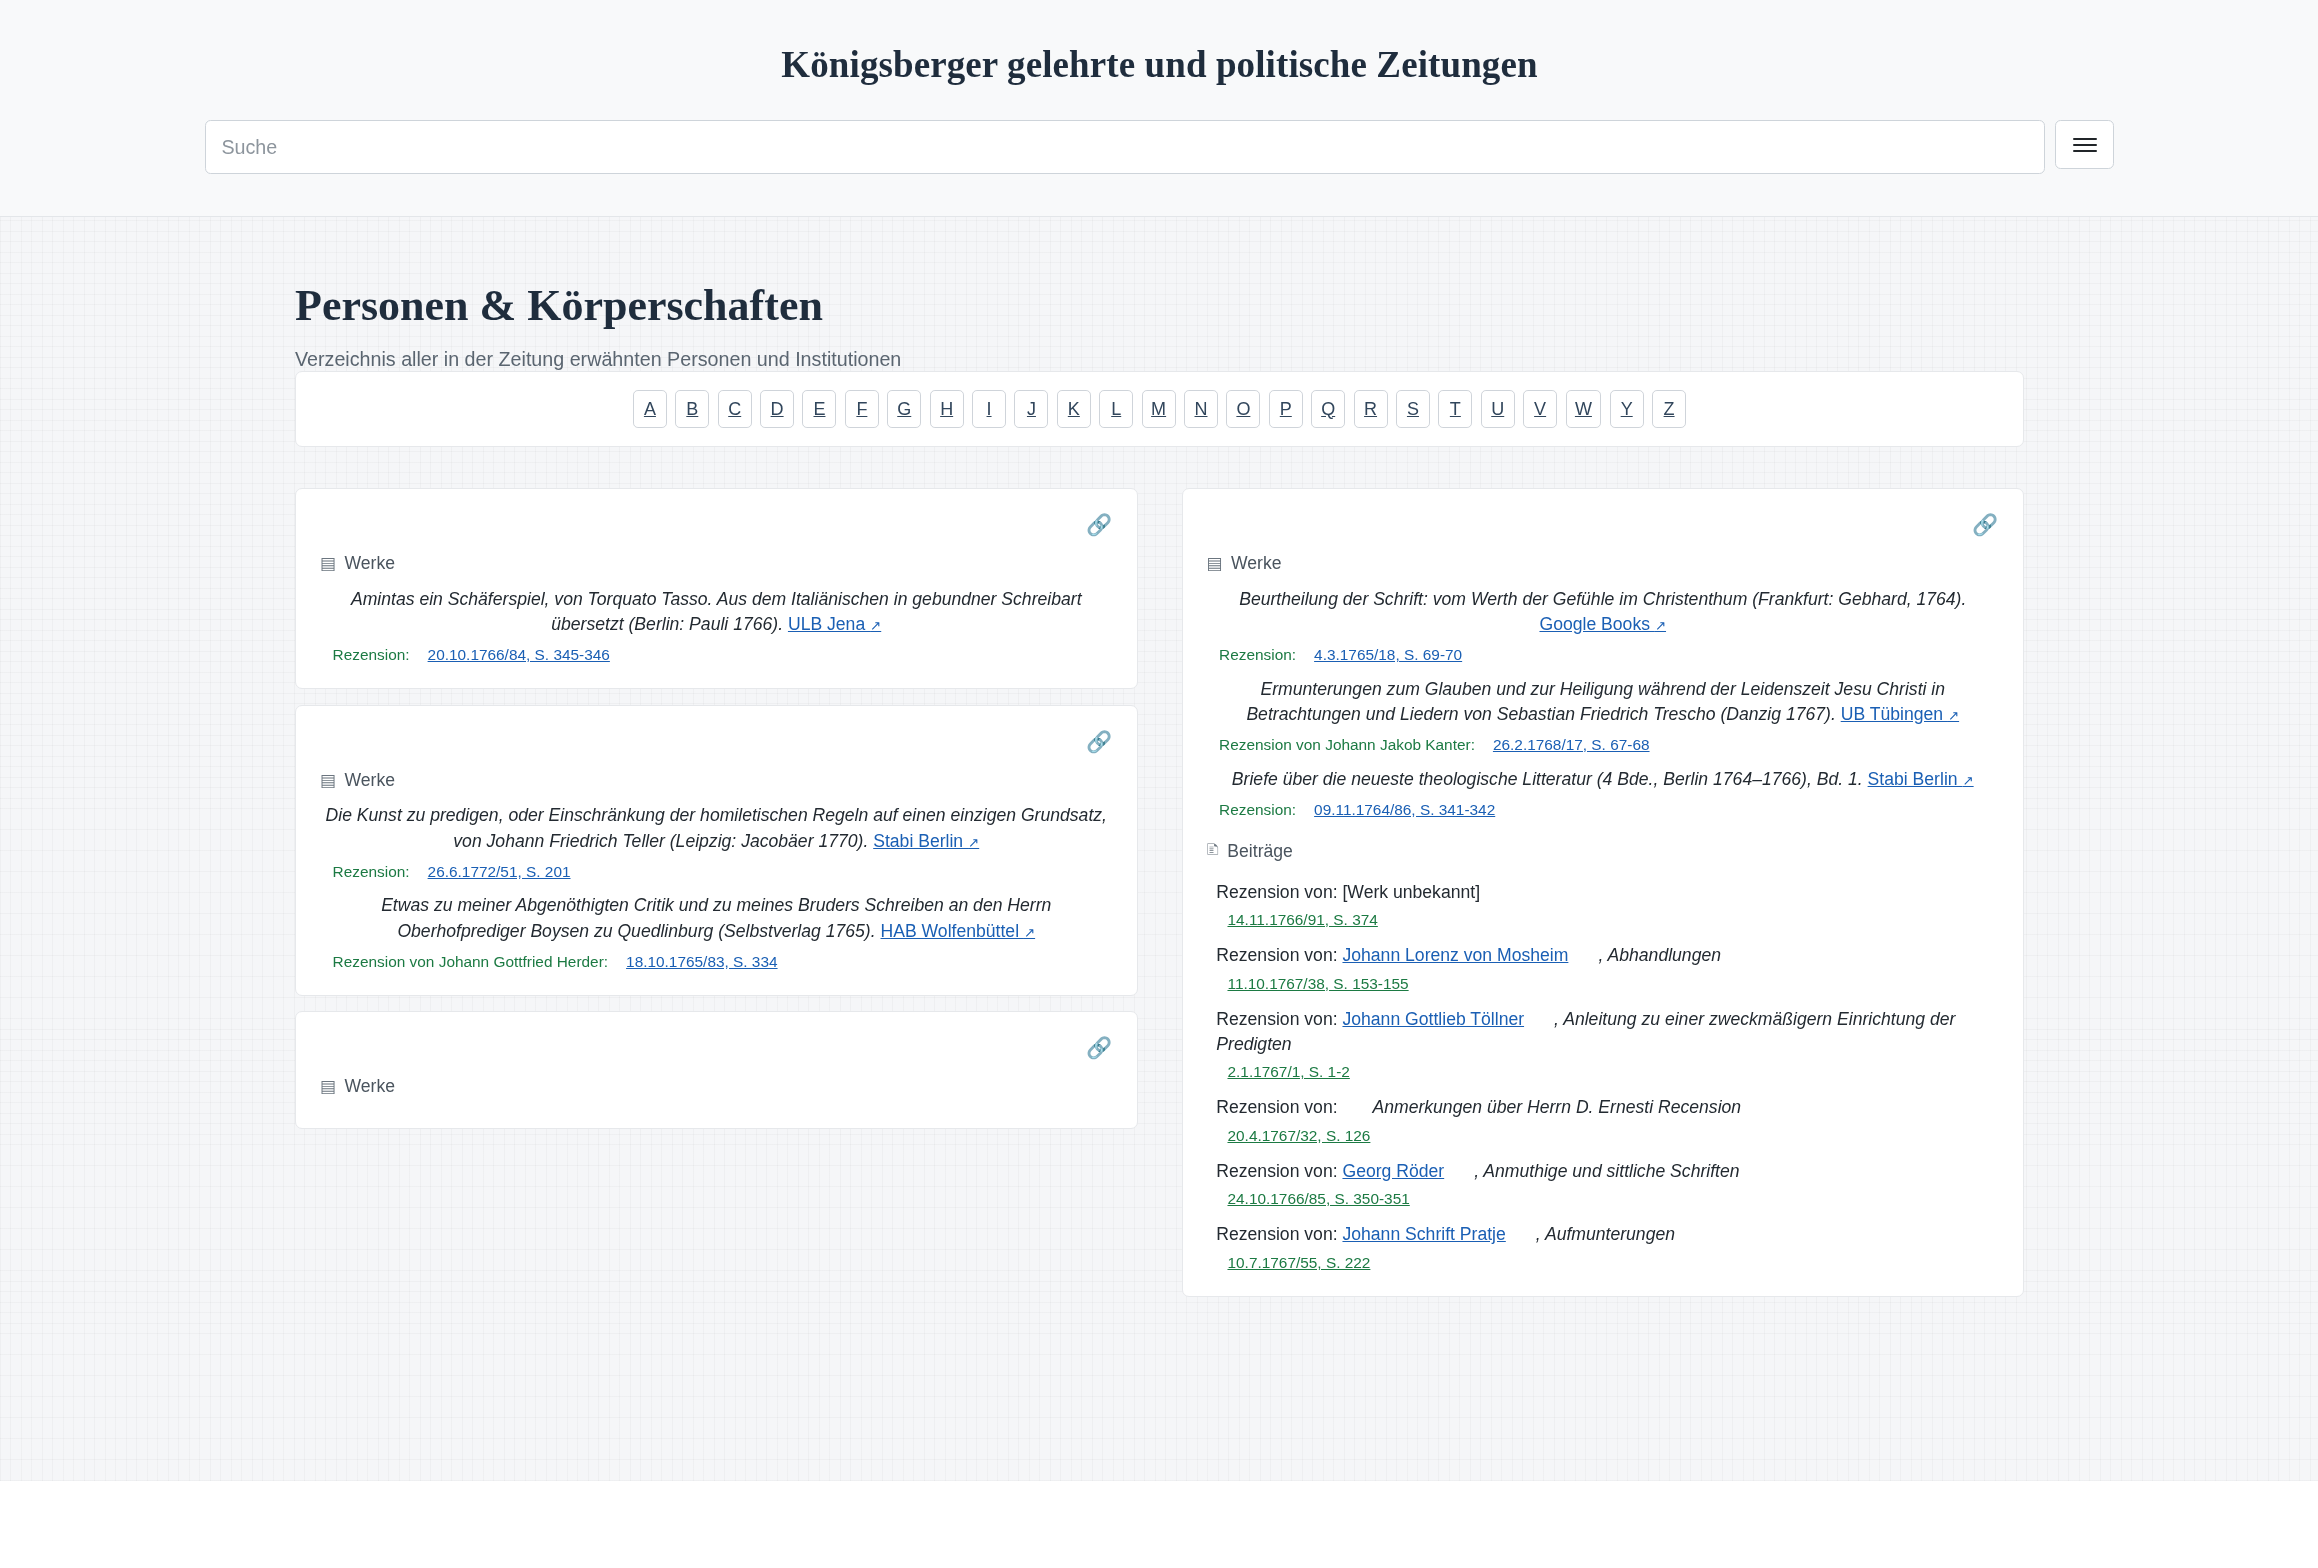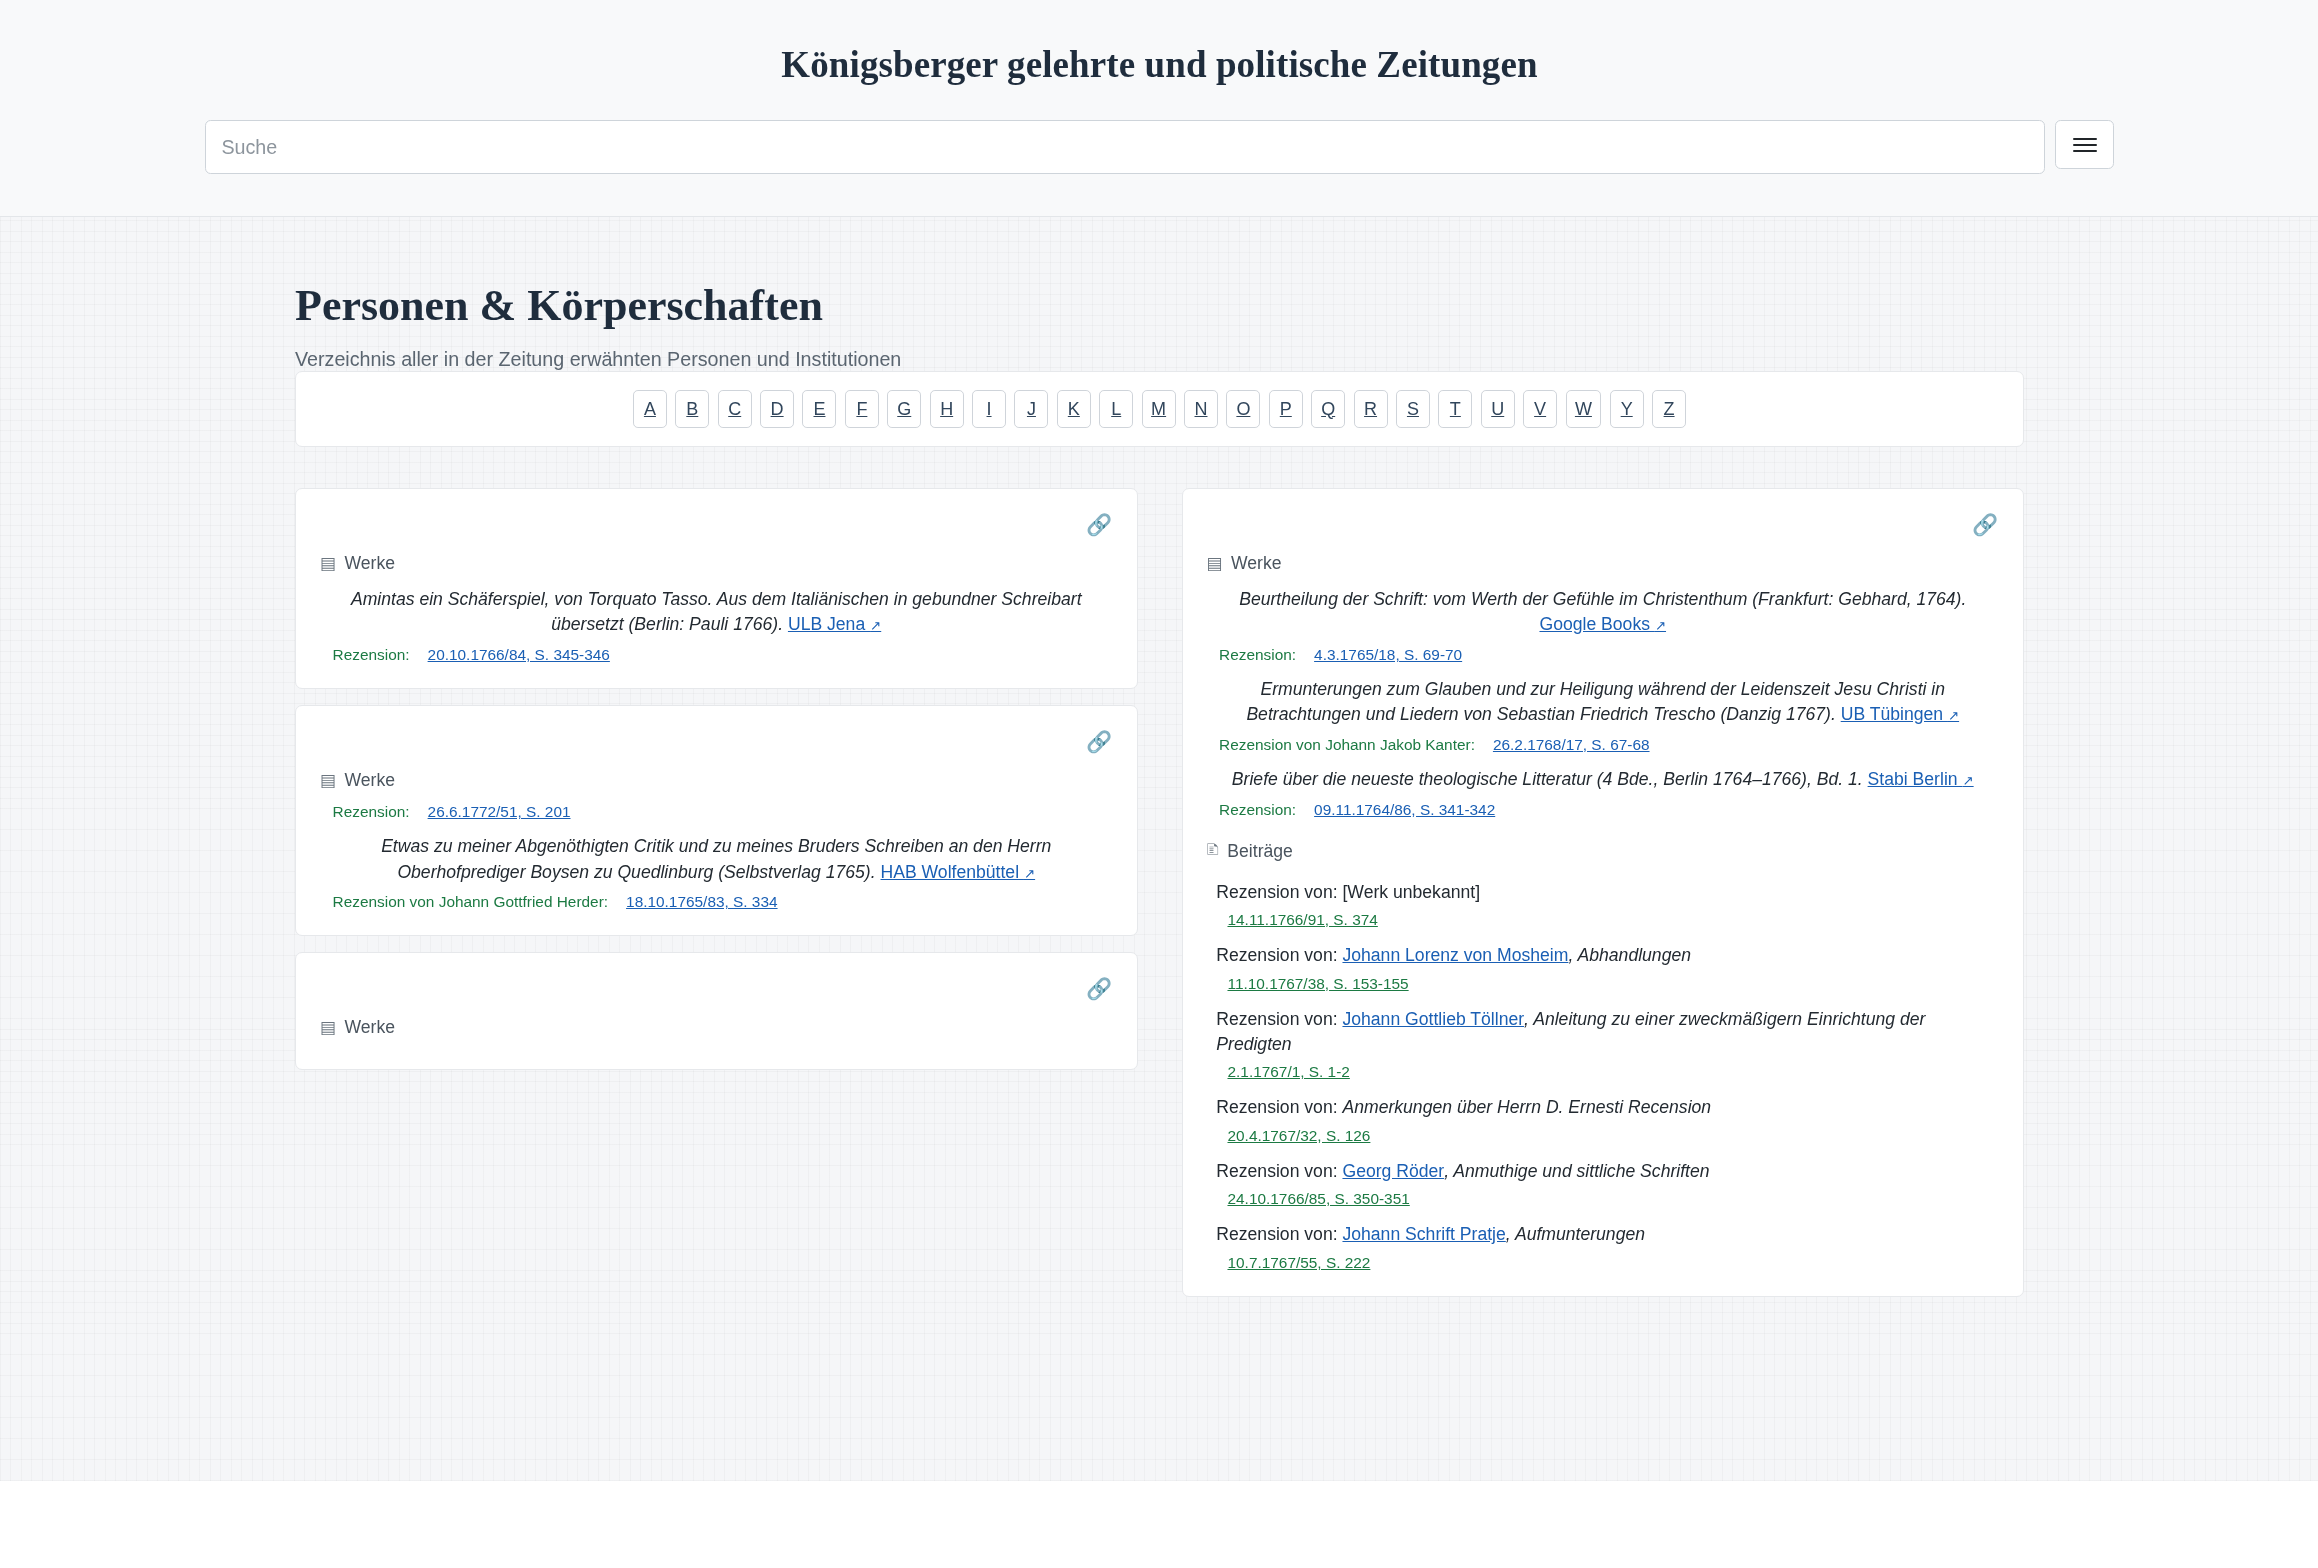--- a/index.html
+++ b/index.html
@@ -206,21 +206,21 @@
     font-size: 17.6px;
     color: #232a31;
     line-height: 1.4;
   }
   .beitrag-line .person-ref {
     color: #1a5fb4;
     text-decoration: underline;
     cursor: pointer;
     font-style: normal;
   }
-  .beitrag-line .work-ital { font-style: italic; }
+  .beitrag-line .work-ital { font-style: italic; margin-left: 30px; }
   .beitrag-date {
     font-size: 15.4px;
     color: #1c7a43;
     text-decoration: underline;
     margin-top: 7px;
     margin-left: 11.2px;
     display: inline-block;
     cursor: pointer;
   }
 </style>
@@ -301,20 +301,21 @@
               <div class="person-name"></div>
               <div class="link-icon">🔗</div>
             </div>
             <div class="life-dates"></div>
             <div class="roles"></div>
             <div class="section-head">
               <span class="sec-icon">▤</span>
               <span>Werke</span>
             </div>
             <div class="work">
+              <div class="work-title"><span>Die Kunst zu predigen, oder Einschränkung der homiletischen Regeln auf einen einzigen Grundsatz, von Johann Friedrich Teller (Leipzig: Jacobäer 1770).</span>  <span class="ext-link">Stabi Berlin <span class="ext-glyph">↗</span></span></div>
               <div class="rez-row">
                 <span class="rez-label">Rezension:</span>
                 <span class="rez-date">26.6.1772/51, S. 201</span>
               </div>
             </div>
             <div class="work">
               <div class="work-title"><span>Etwas zu meiner Abgenöthigten Critik und zu meines Bruders Schreiben an den Herrn Oberhofprediger Boysen zu Quedlinburg (Selbstverlag 1765).</span>  <span class="ext-link">HAB Wolfenbüttel <span class="ext-glyph">↗</span></span></div>
               <div class="rez-row">
                 <span class="rez-label">Rezension von Johann Gottfried Herder:</span>
                 <span class="rez-date">18.10.1765/83, S. 334</span>

